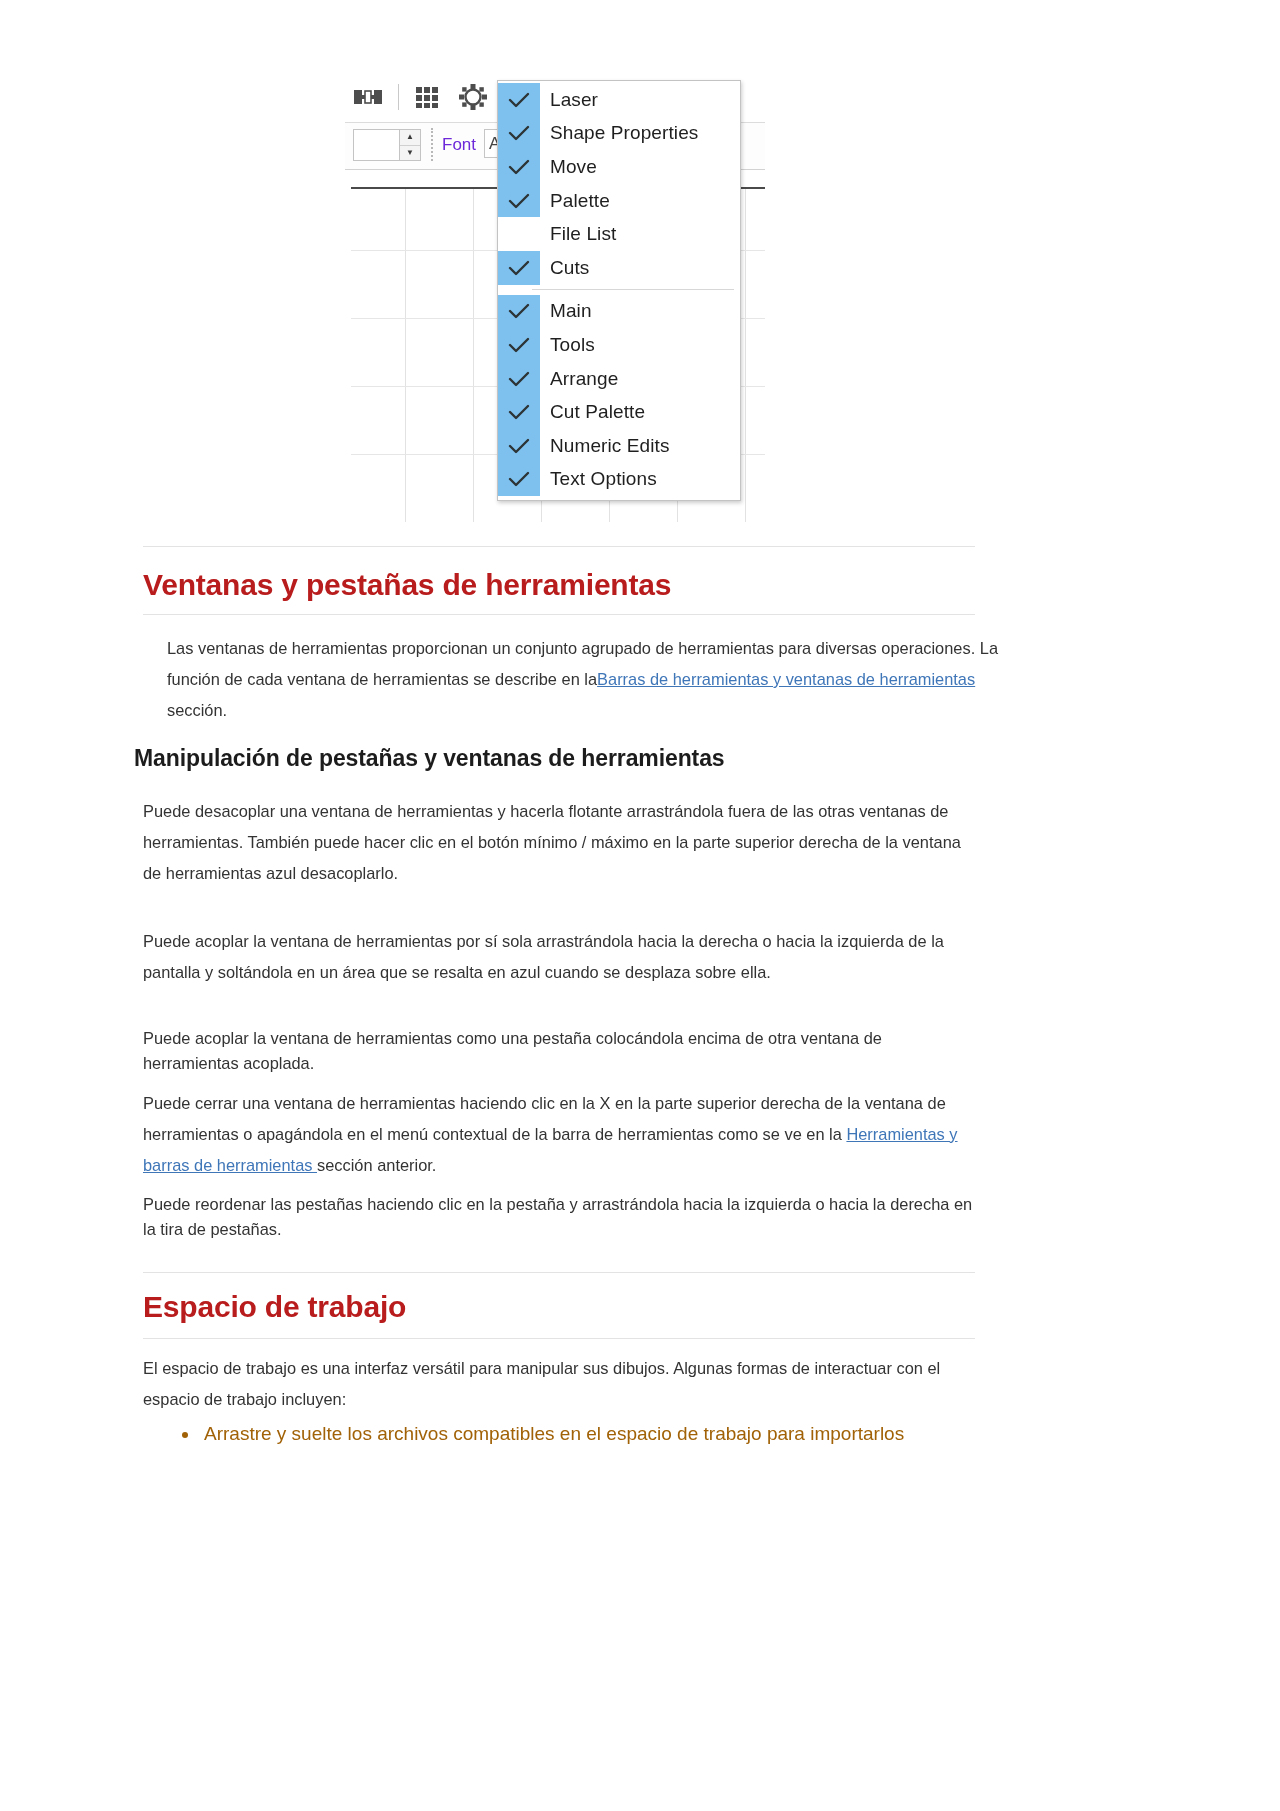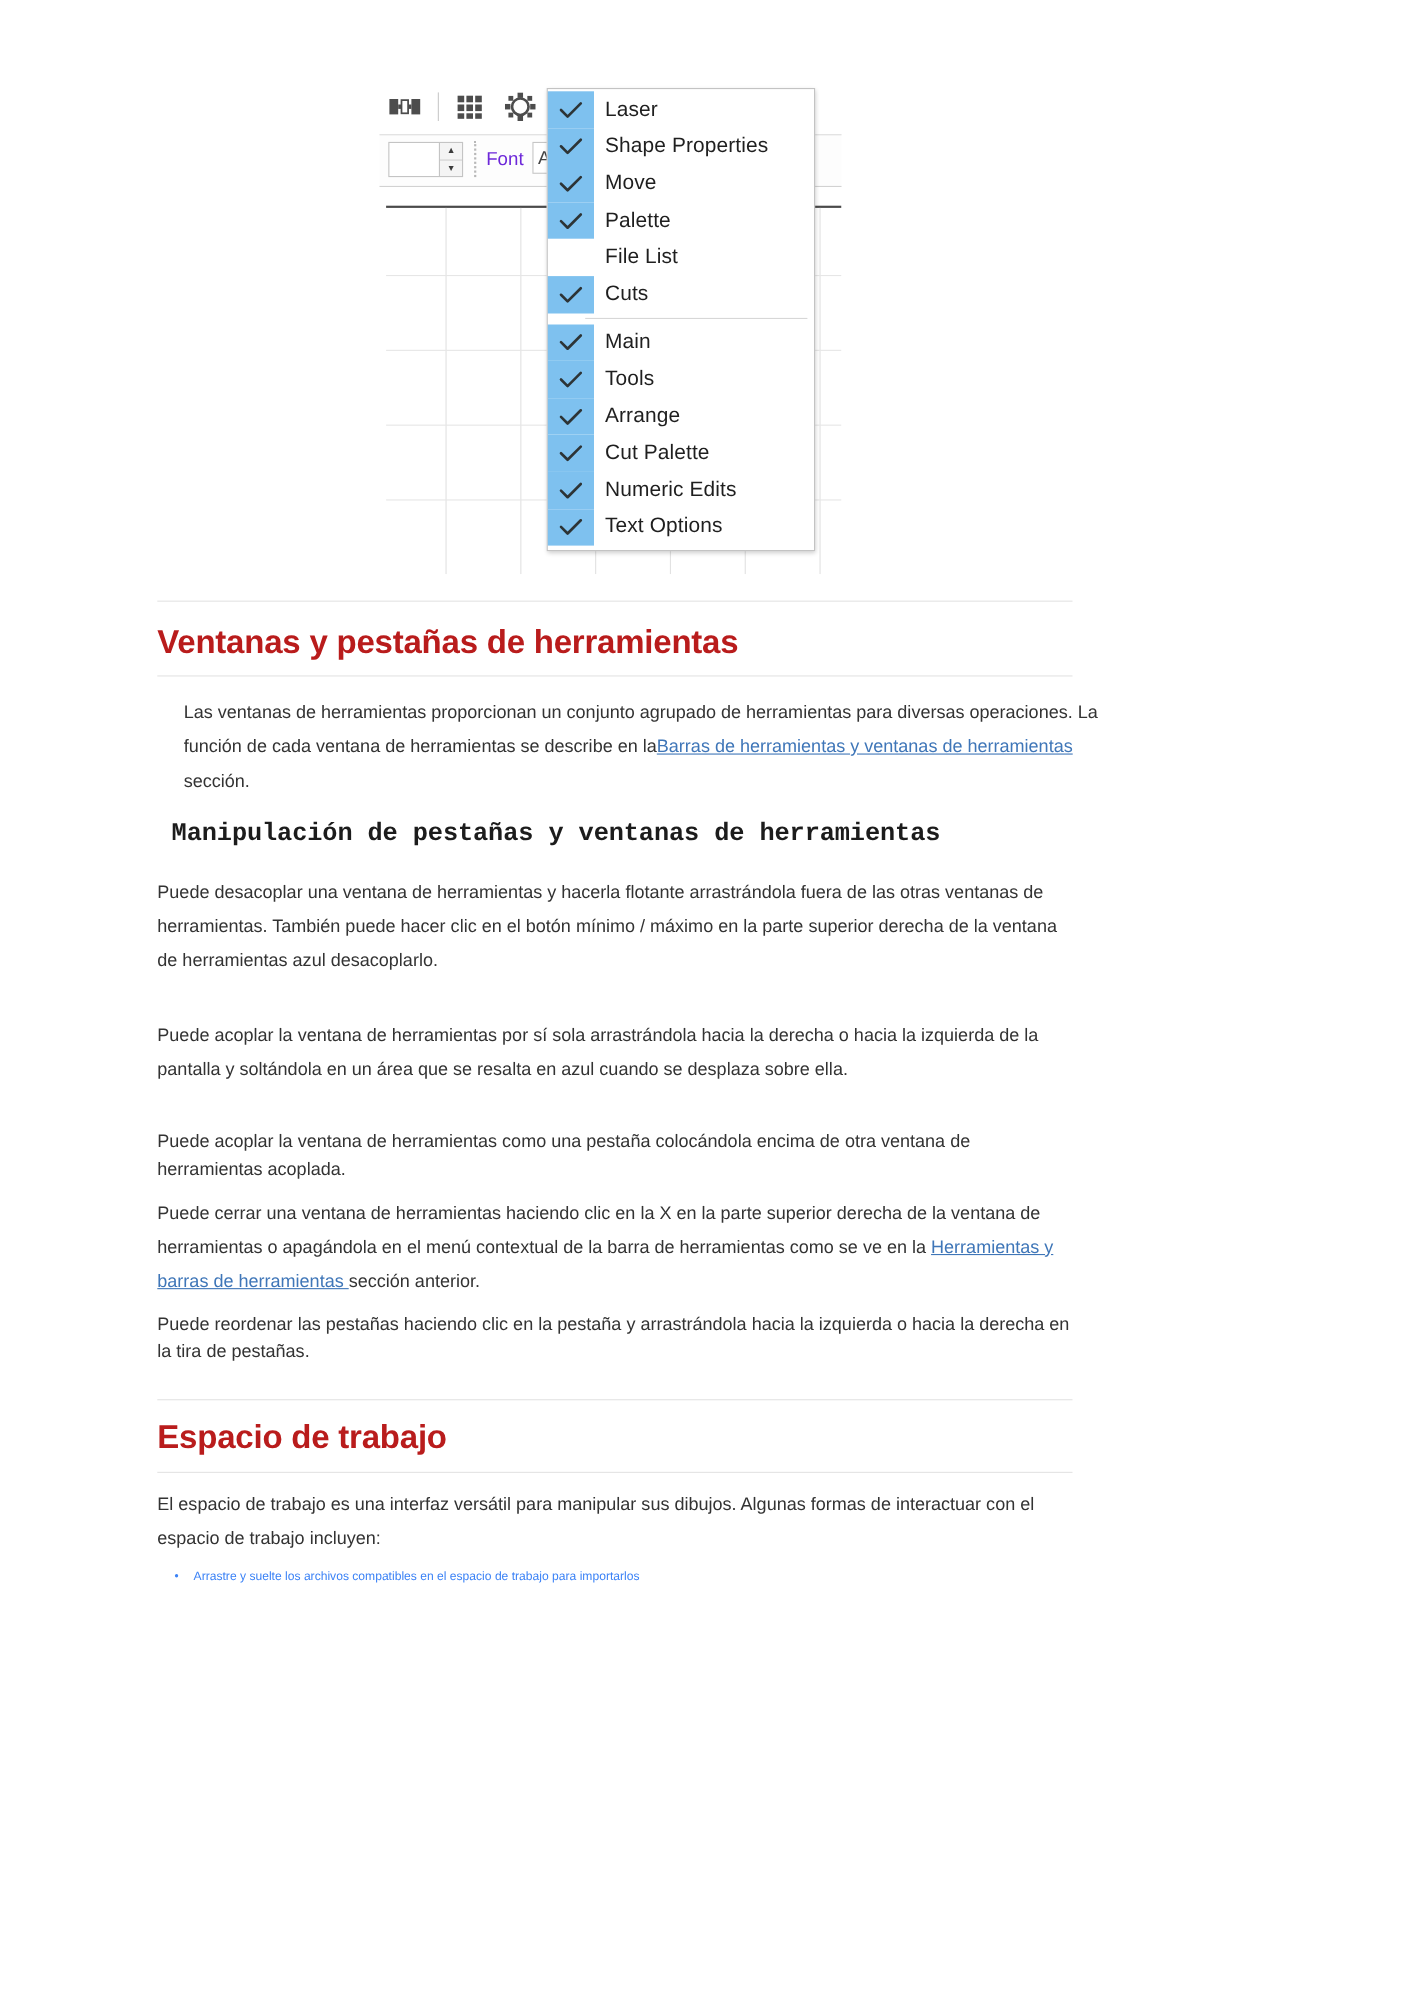--- a/index.html
+++ b/index.html
@@ -235,49 +235,49 @@
     position: absolute;
     left: 143px;
     font-size: 30px;
     font-weight: bold;
     color: #b91c1c;
     letter-spacing: -0.2px;
     font-family: "Liberation Sans", sans-serif;
   }
   .h2 {
     position: absolute;
-    left: 156px;
+    left: 134px;
     font-size: 23px;
     font-weight: bold;
     color: #1c1c1c;
     letter-spacing: -0.1px;
-    font-family: Liberation Mono, monospace;
+    font-family: Liberation Sans, sans-serif;
   }
   .p {
     position: absolute;
     left: 143px;
     width: 832px;
     font-size: 16.4px;
     color: #333333;
     line-height: 31px;
     font-family: "Liberation Sans", sans-serif;
   }
   .p.tight { line-height: 25px; }
   .lnk {
     color: #3f76b8;
     text-decoration: underline;
   }
   ul.bullets {
     position: absolute;
-    left: 130px;
+    left: 158px;
     width: 832px;
     margin: 0;
     padding-left: 42px;
-    font-size: 11px;
-    color: #3b82f6;
+    font-size: 19px;
+    color: #a16207;
     line-height: 31px;
   }
   ul.bullets li { padding-left: 4px; }
 </style>
 </head>
 <body>
 
 <div class="page">
 
   <div class="figure">

